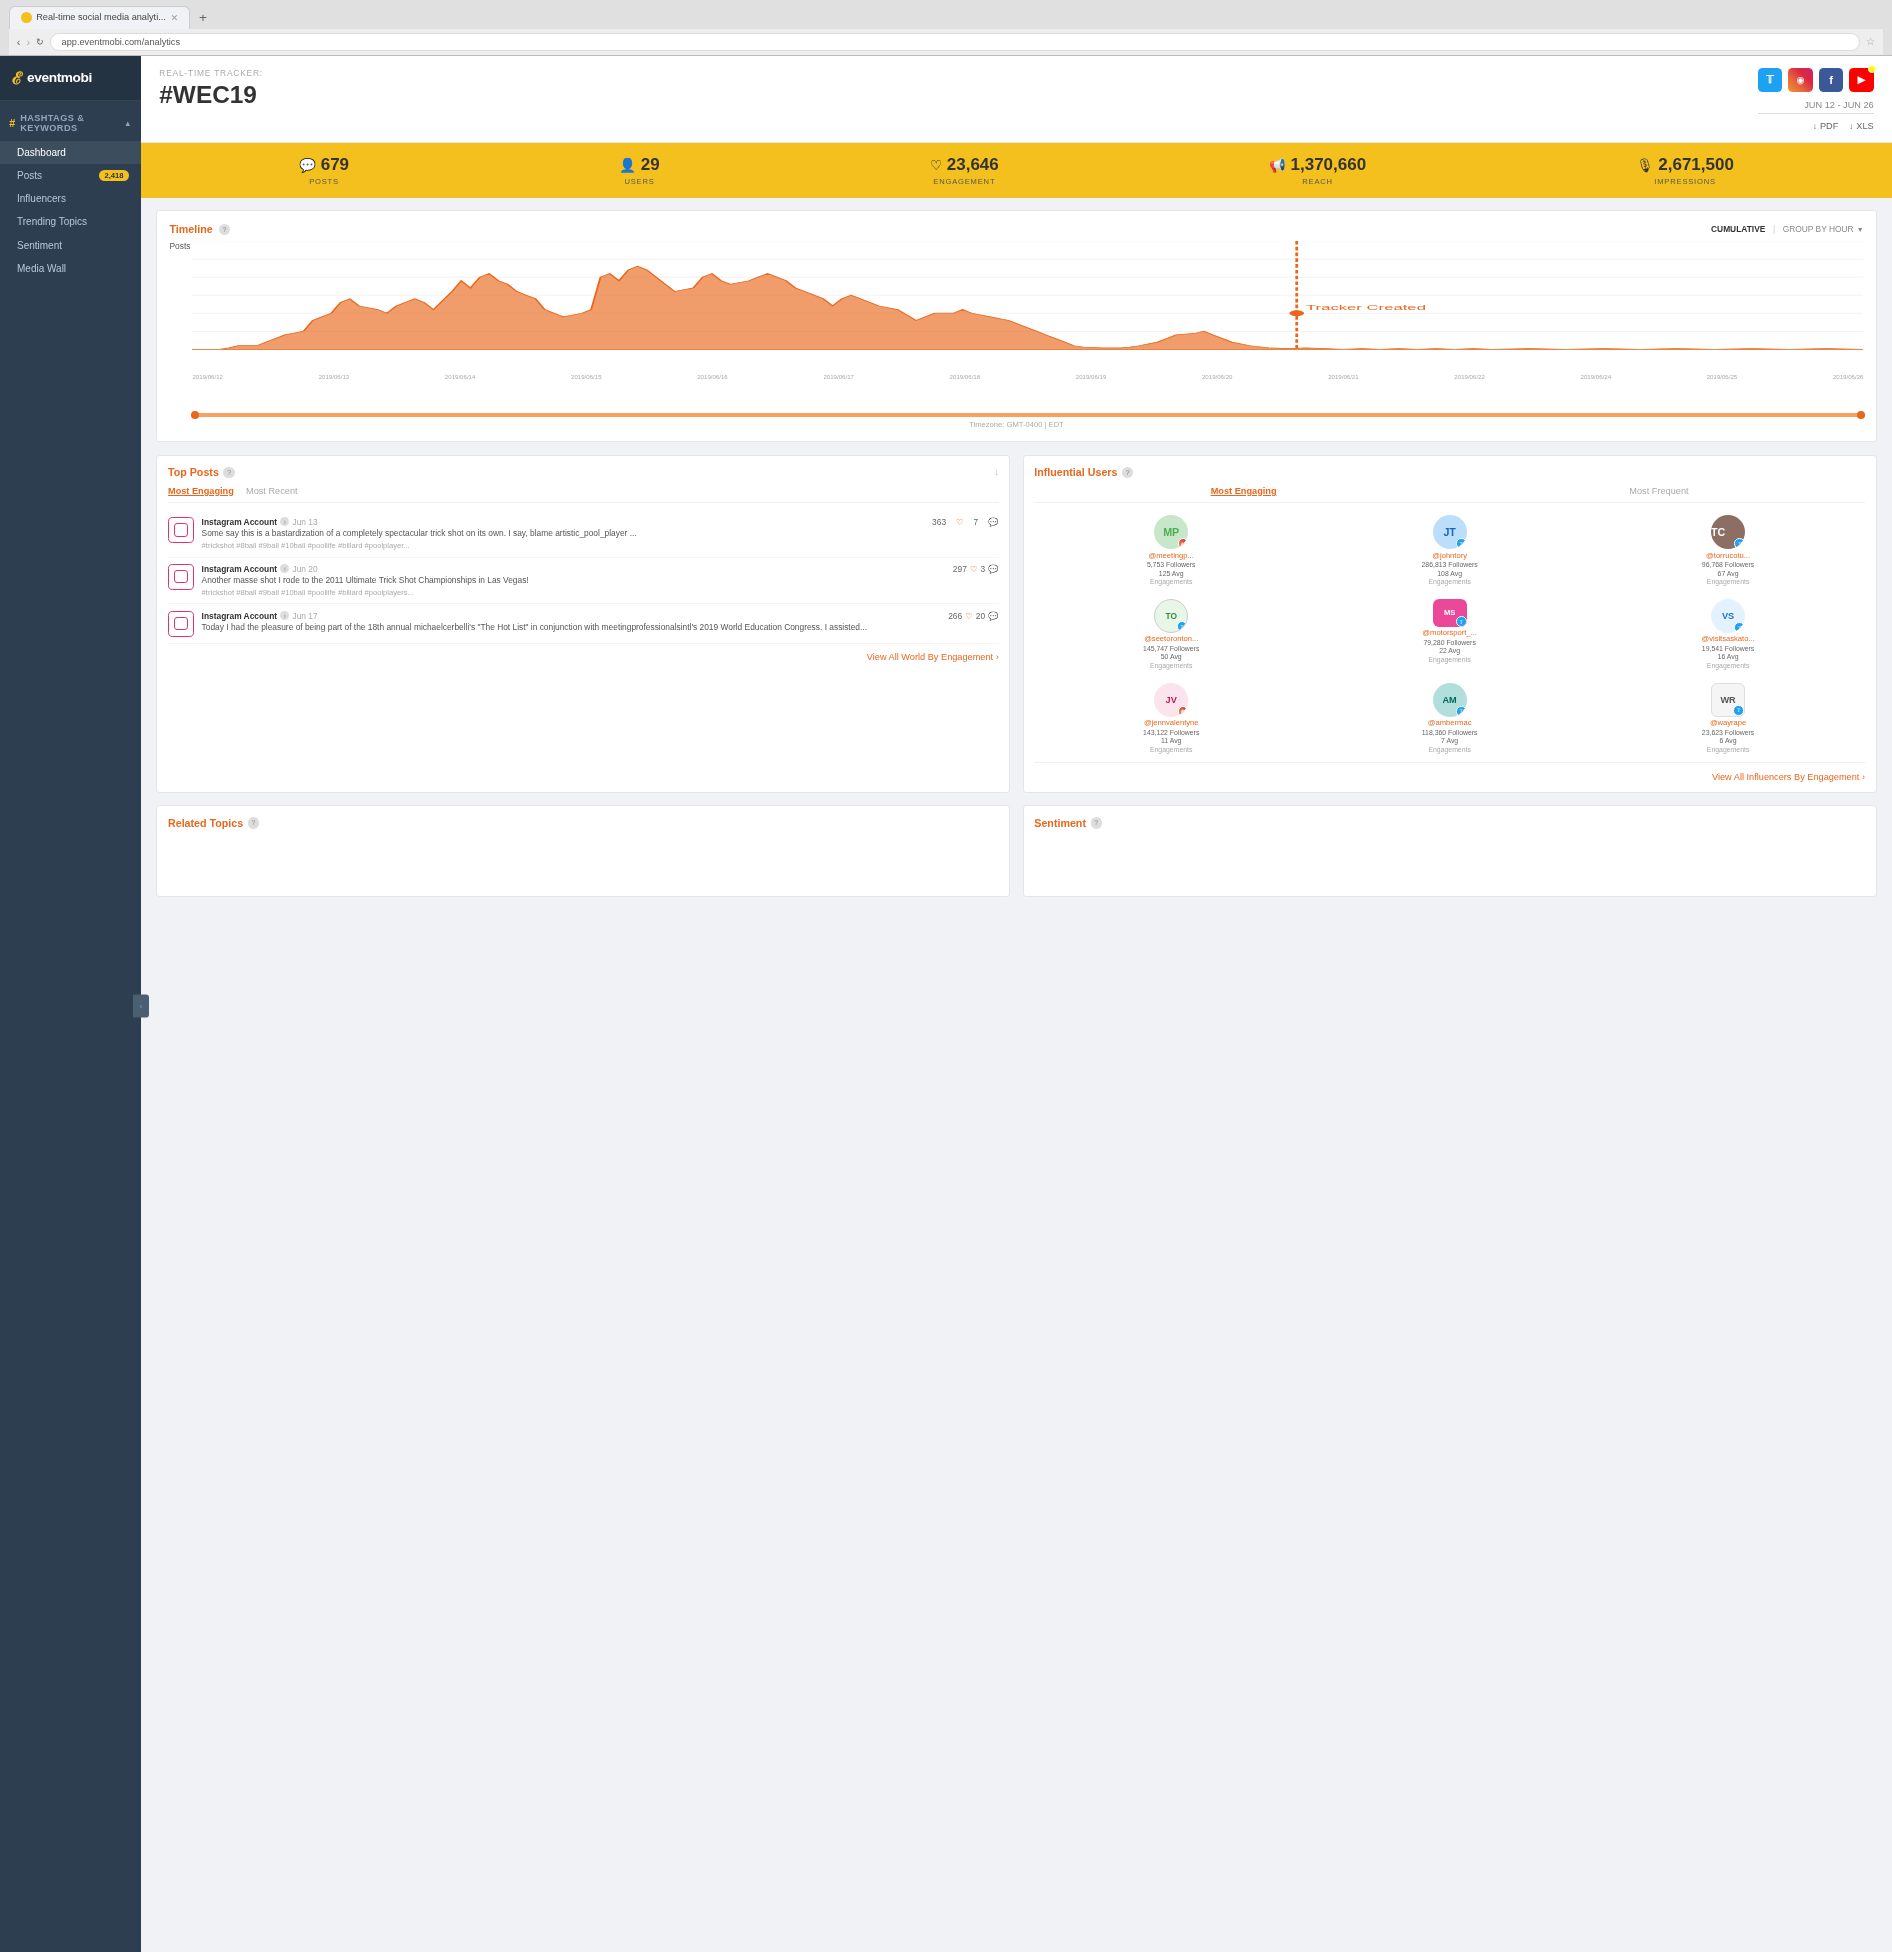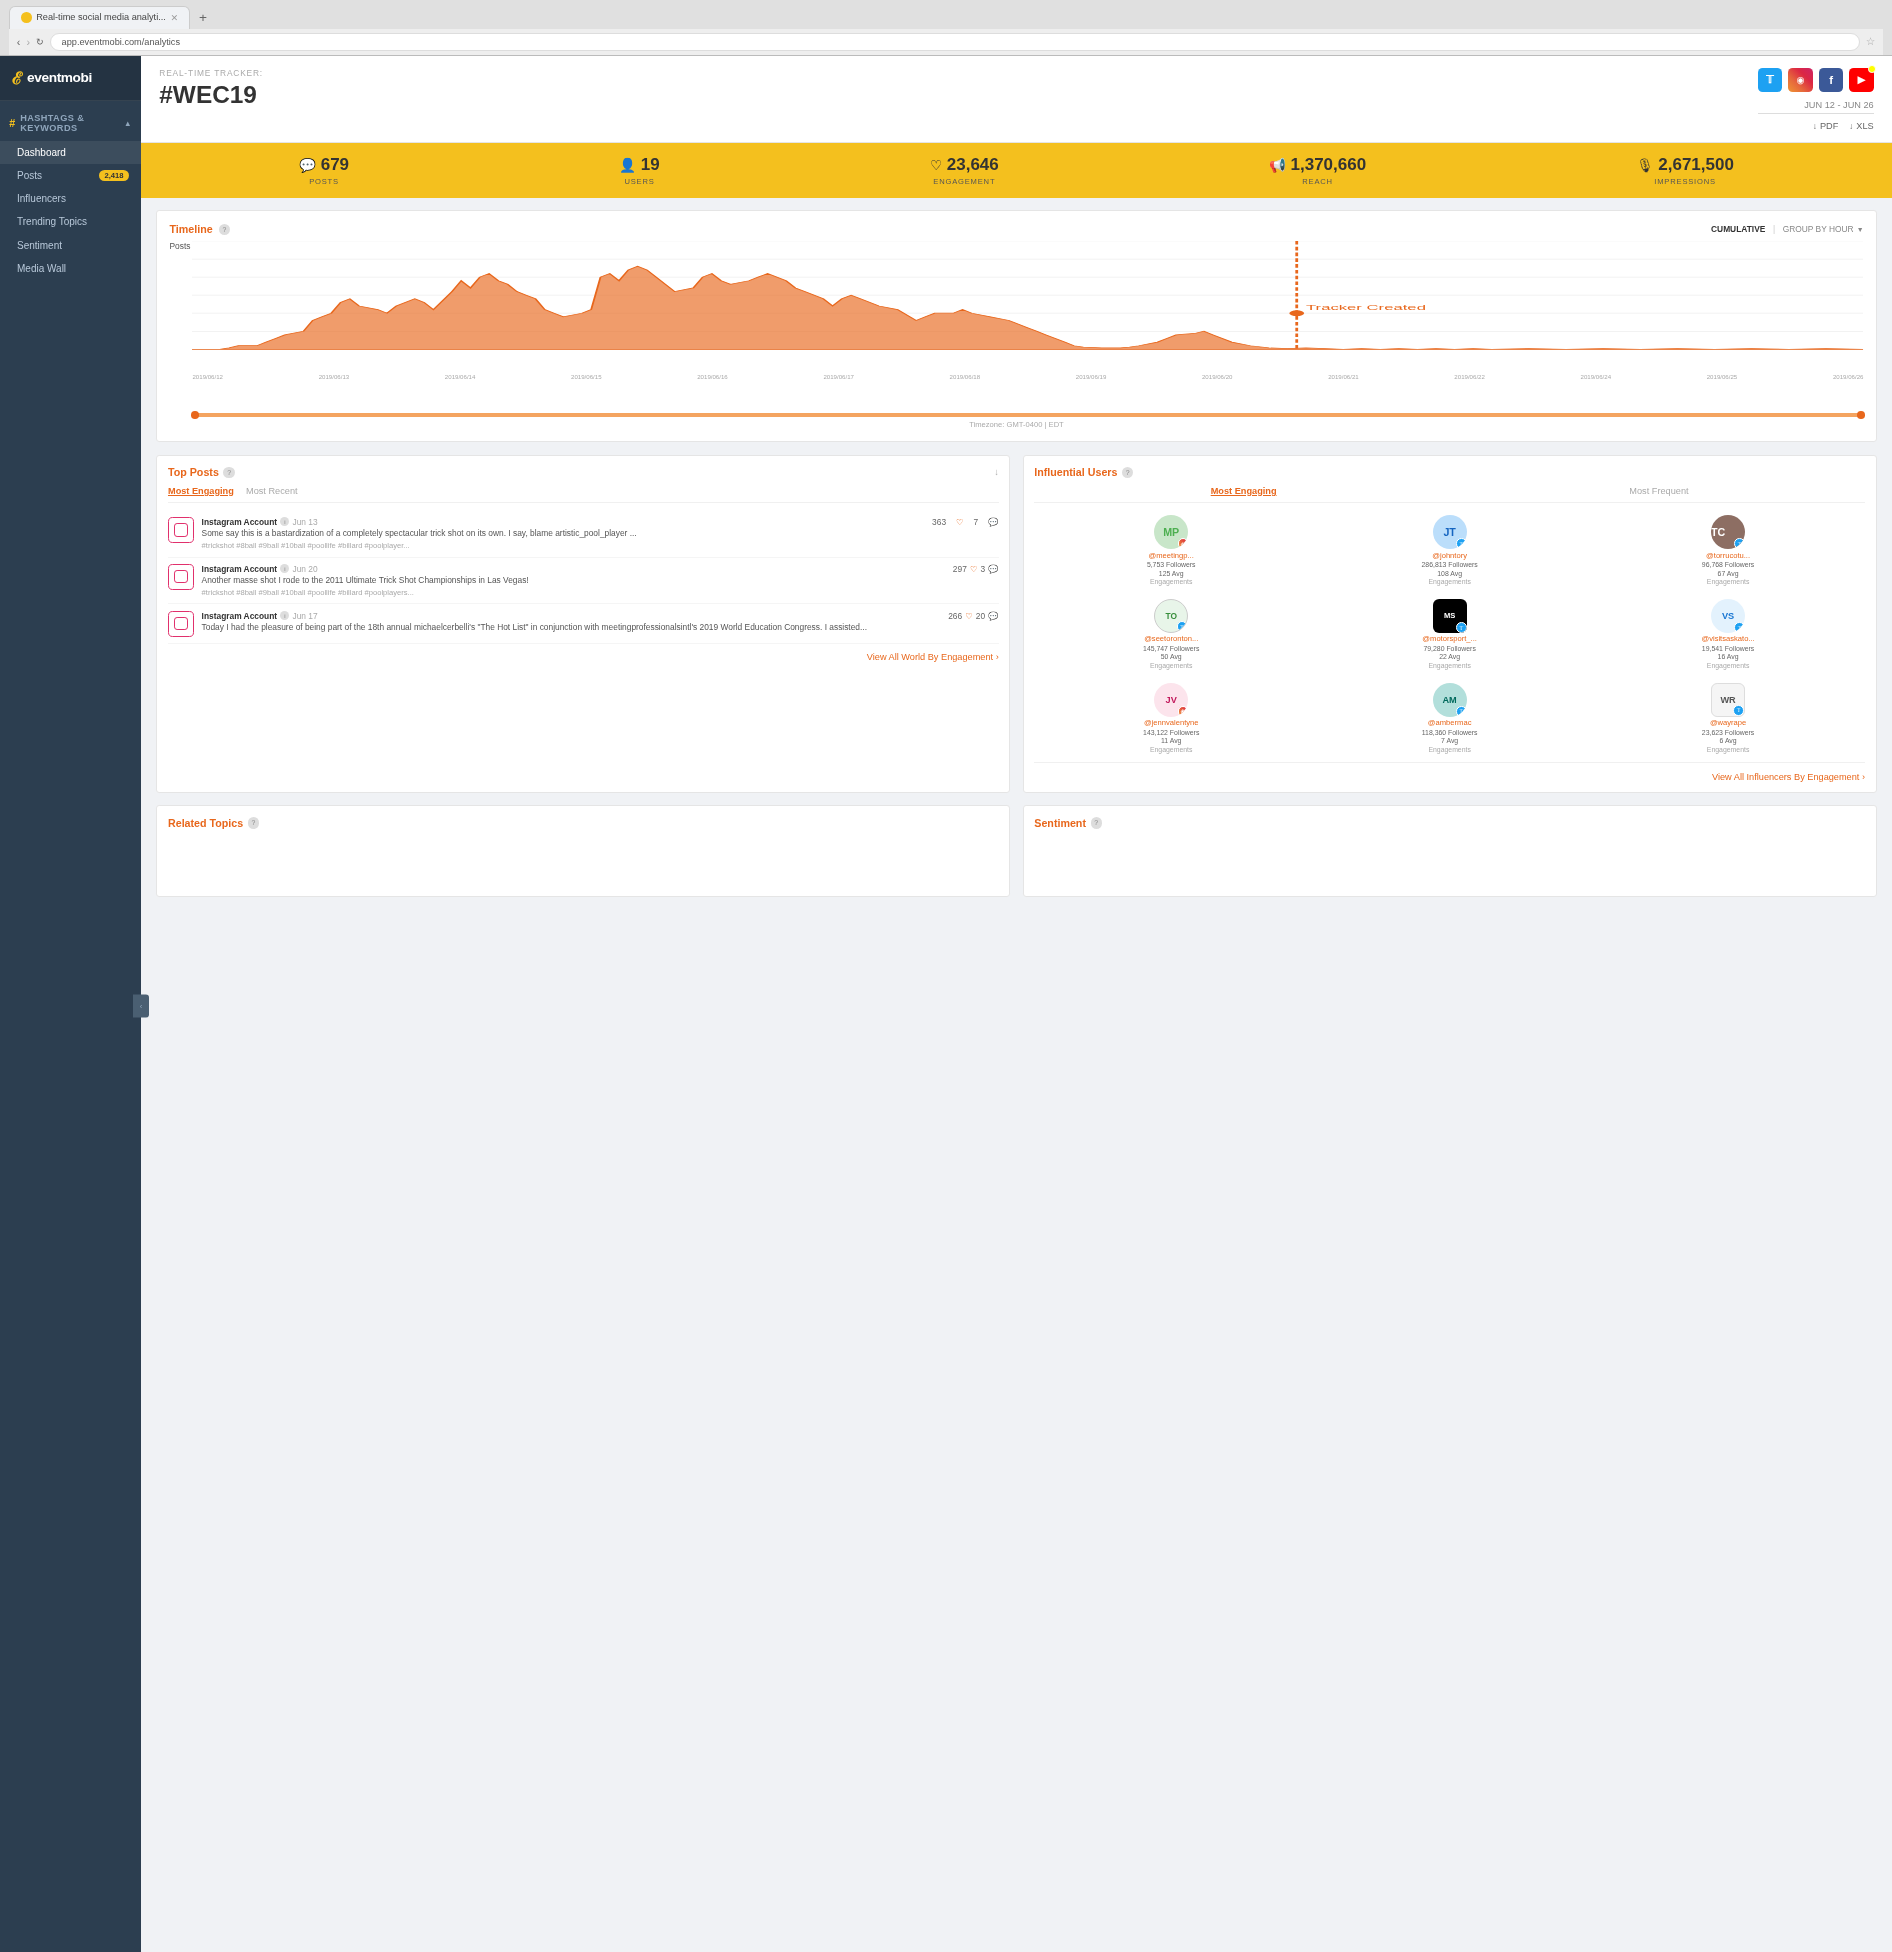--- a/index.html
+++ b/index.html
@@ -107,21 +107,21 @@
       <div style="text-align:center; color:#333;">
         <div style="display:flex; align-items:center; gap:4.6px; justify-content:center;">
           <span style="font-size:13.7px;">💬</span>
           <span style="font-size:17px; font-weight:700;">679</span>
         </div>
         <div style="font-size:7.6px; text-transform:uppercase; letter-spacing:0.8px; color:#555; margin-top:1.5px;">POSTS</div>
       </div>
       <div style="text-align:center; color:#333;">
         <div style="display:flex; align-items:center; gap:4.6px; justify-content:center;">
           <span style="font-size:13.7px;">👤</span>
-          <span style="font-size:17px; font-weight:700;">19</span>
+          <span style="font-size:17px; font-weight:700;">29</span>
         </div>
         <div style="font-size:7.6px; text-transform:uppercase; letter-spacing:0.8px; color:#555; margin-top:1.5px;">USERS</div>
       </div>
       <div style="text-align:center; color:#333;">
         <div style="display:flex; align-items:center; gap:4.6px; justify-content:center;">
           <span style="font-size:13.7px;">♡</span>
           <span style="font-size:17px; font-weight:700;">23,646</span>
         </div>
         <div style="font-size:7.6px; text-transform:uppercase; letter-spacing:0.8px; color:#555; margin-top:1.5px;">ENGAGEMENT</div>
       </div>
@@ -354,21 +354,21 @@
                 <span style="font-size:8.4px; font-weight:700; color:#388e3c;">TO</span>
                 <span style="position:absolute; bottom:0; right:0; width:10.7px; height:10.7px; border-radius:50%; background:#1da1f2; display:flex; align-items:center; justify-content:center; font-size:5.3px; color:#fff; border:0.8px solid #fff;">𝕋</span>
               </div>
               <span style="font-size:7.6px; color:#e8671c; cursor:pointer; text-align:center;">@seetoronton...</span>
               <span style="font-size:6.9px; color:#666; text-align:center;">145,747 Followers</span>
               <span style="font-size:6.9px; color:#666; text-align:center;">50 Avg</span>
               <span style="font-size:6.9px; color:#aaa; text-align:center;">Engagements</span>
             </div>
 
             <div style="display:flex; flex-direction:column; align-items:center; padding:4.6px 0; gap:1.5px;">
-              <div style="width:34px; height:34px; border-radius:6.1px; background:#000000; position:relative; display:flex; align-items:center; justify-content:center; cursor:pointer; overflow:hidden;">
+              <div style="width:34px; height:28px; border-radius:6.1px; background:#ec4899; position:relative; display:flex; align-items:center; justify-content:center; cursor:pointer; overflow:hidden;">
                 <span style="font-size:7.6px; font-weight:700; color:#fff;">MS</span>
                 <span style="position:absolute; bottom:0; right:0; width:10.7px; height:10.7px; border-radius:50%; background:#1da1f2; display:flex; align-items:center; justify-content:center; font-size:5.3px; color:#fff; border:0.8px solid #fff;">𝕋</span>
               </div>
               <span style="font-size:7.6px; color:#e8671c; cursor:pointer; text-align:center;">@motorsport_...</span>
               <span style="font-size:6.9px; color:#666; text-align:center;">79,280 Followers</span>
               <span style="font-size:6.9px; color:#666; text-align:center;">22 Avg</span>
               <span style="font-size:6.9px; color:#aaa; text-align:center;">Engagements</span>
             </div>
 
             <div style="display:flex; flex-direction:column; align-items:center; padding:4.6px 0; gap:1.5px;">

